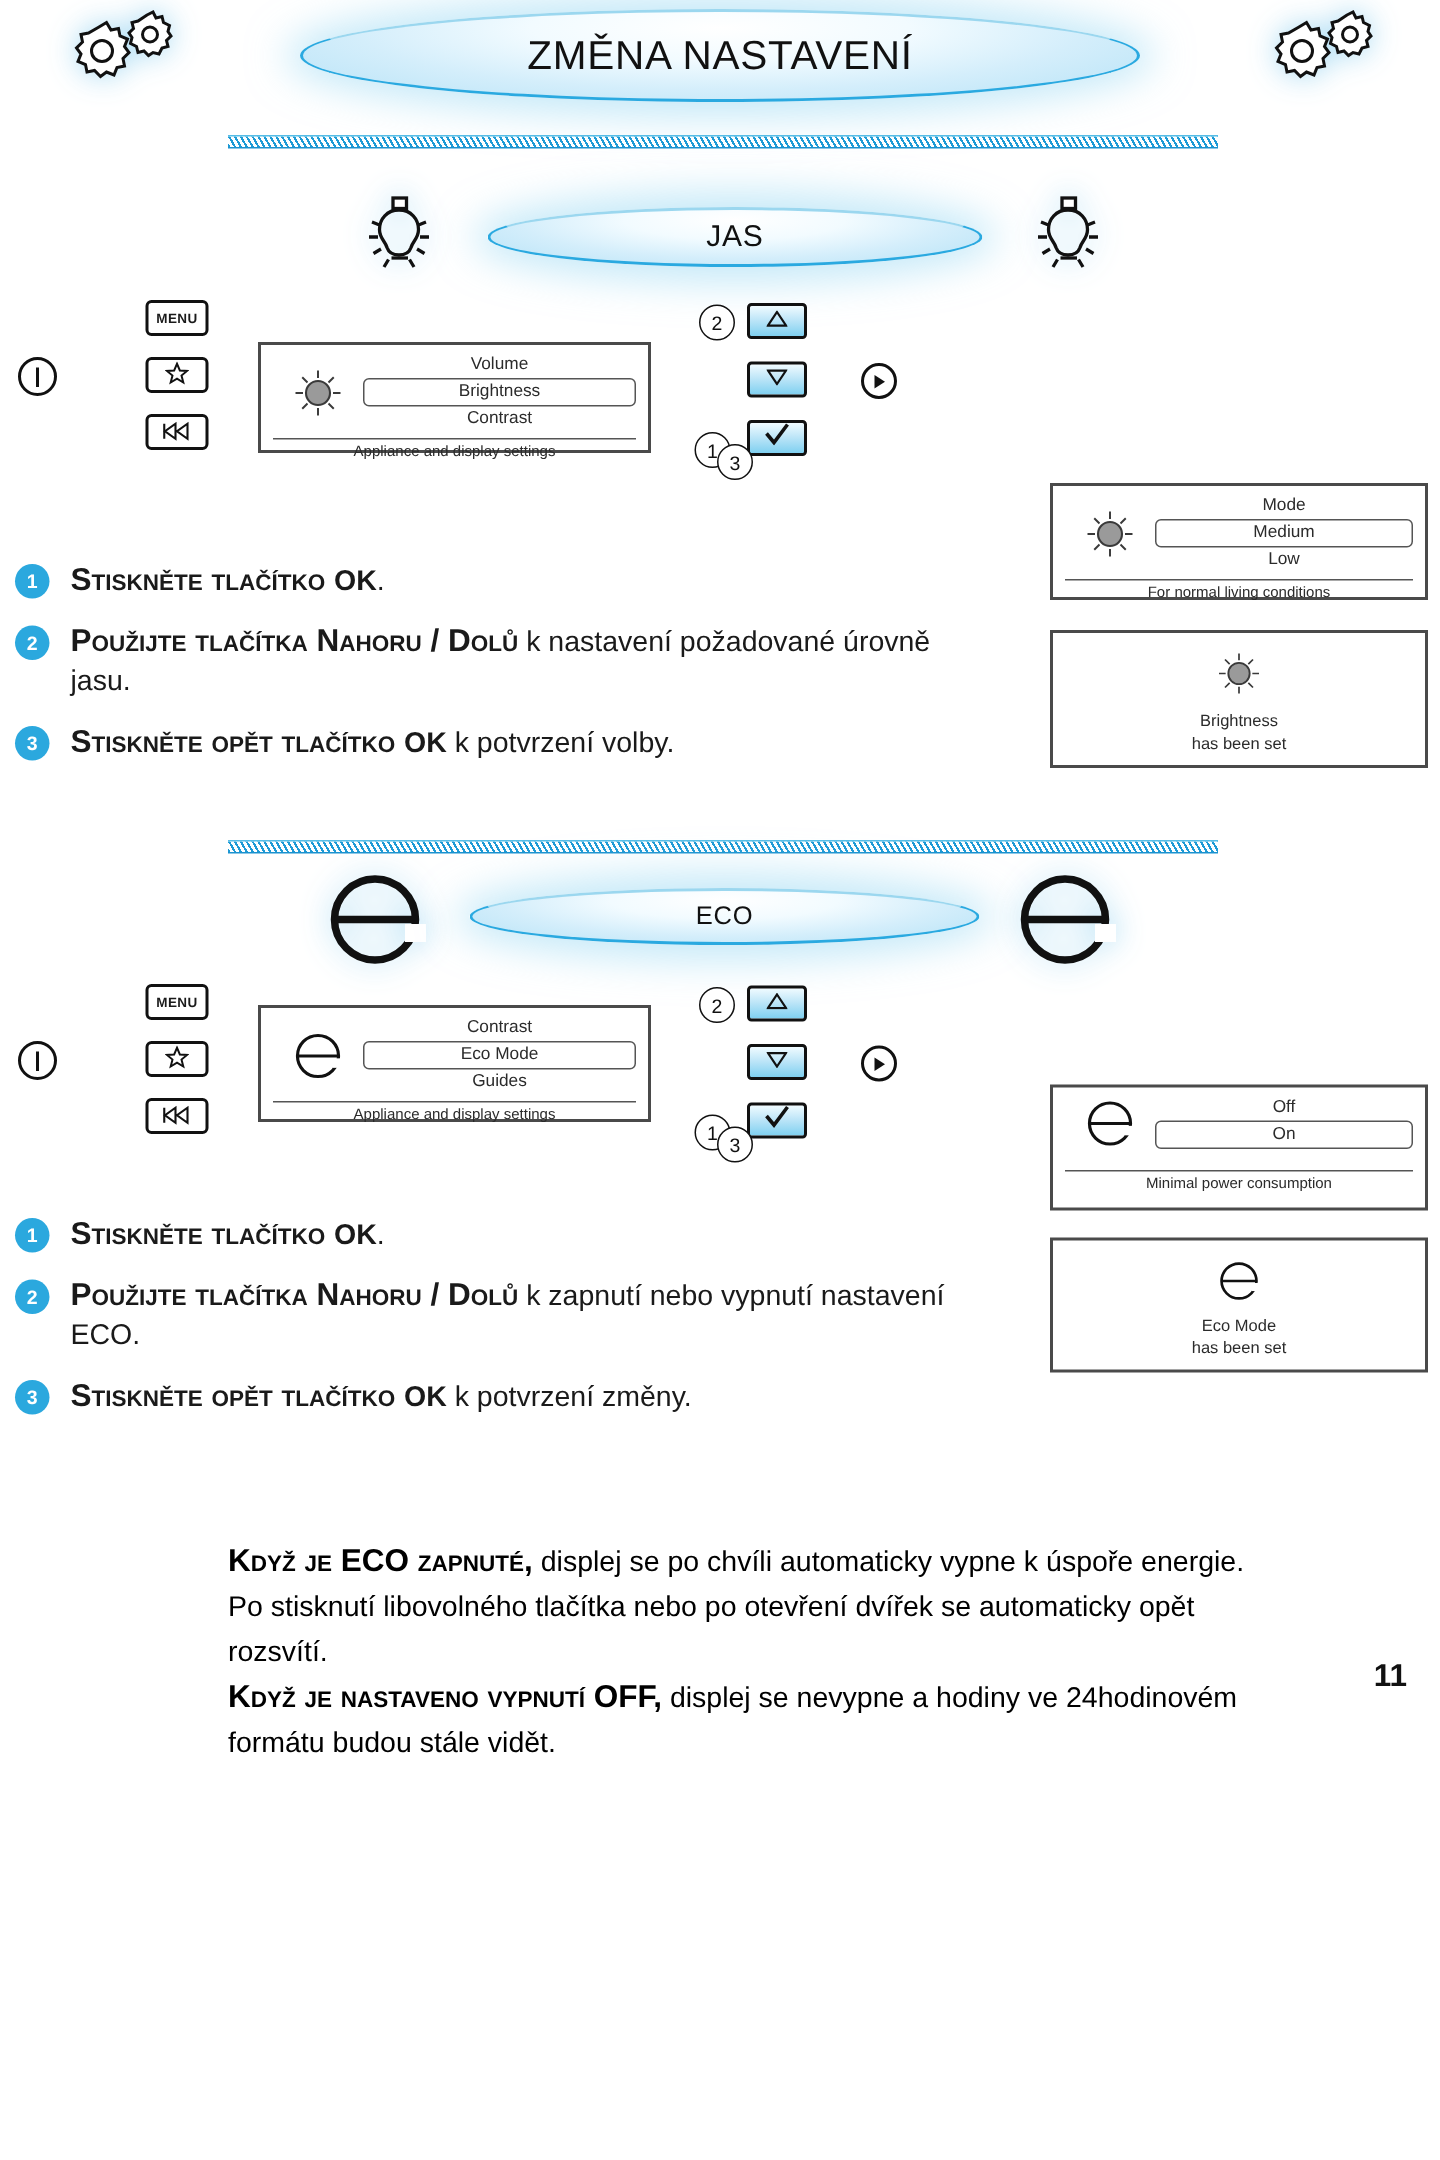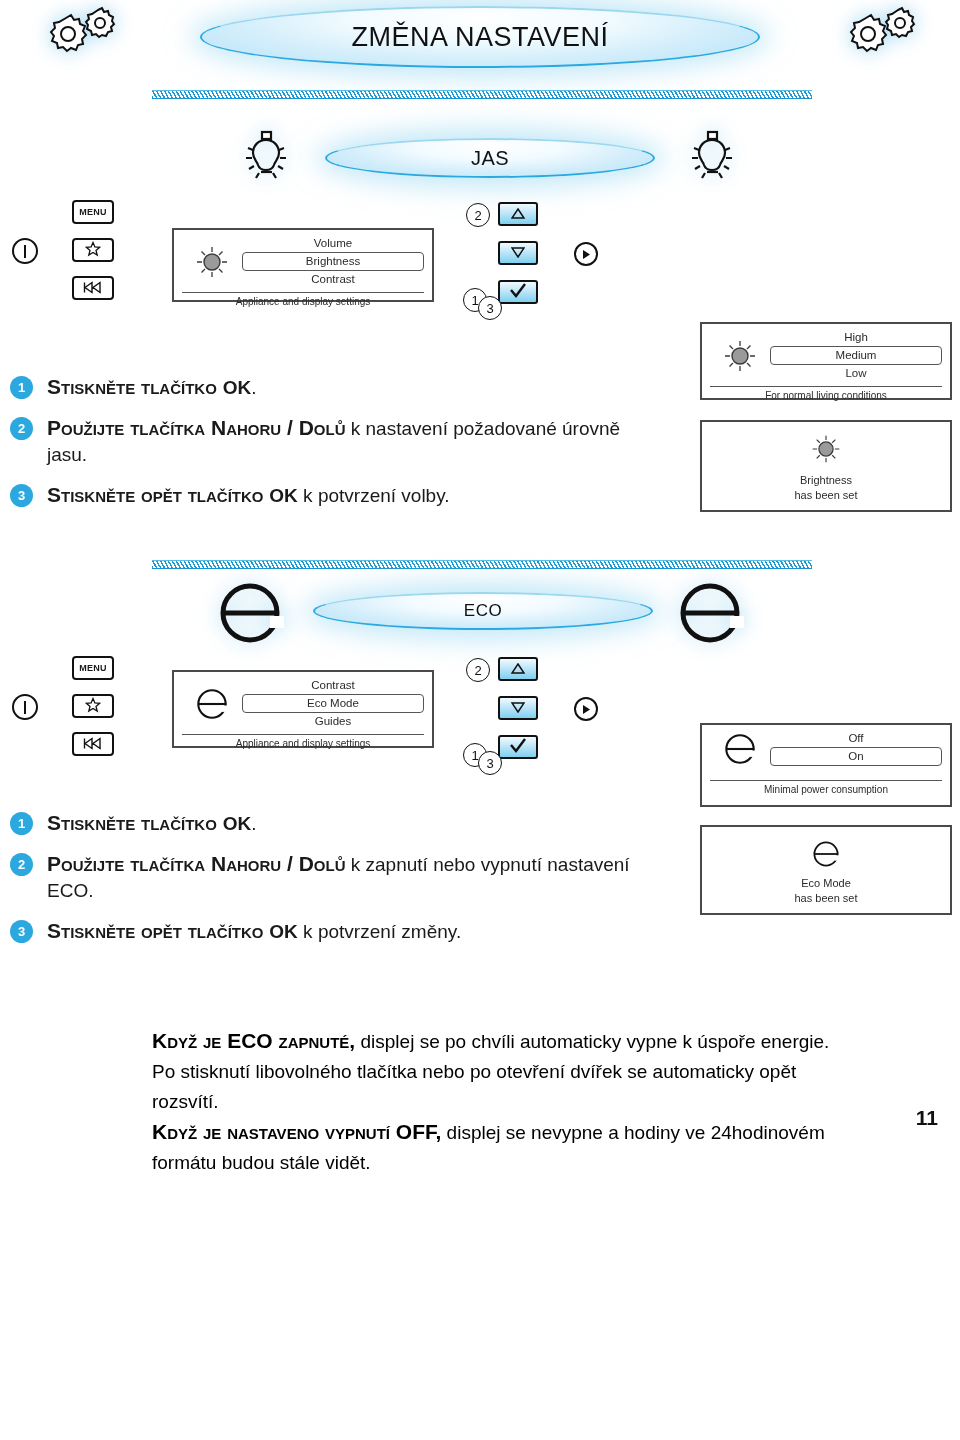--- a/index.html
+++ b/index.html
@@ -50,21 +50,21 @@
   
   .glow-icon { position: absolute; filter: drop-shadow(0 0 10px rgba(160,215,242,0.9)); }
   #gears-left  { left: 36px;  top: 4px;  width: 96px; height: 58px; }
   #gears-right { left: 836px; top: 4px;  width: 96px; height: 58px; }
   #bulb-left   { left: 240px; top: 128px; width: 52px; height: 56px; }
   #bulb-right  { left: 686px; top: 128px; width: 52px; height: 56px; }
   #eco-left    { left: 212px; top: 578px; width: 76px; height: 70px; }
   #eco-right   { left: 672px; top: 578px; width: 76px; height: 70px; }
 
   
-  .keycol { position: absolute; }
+  .keycol { position: absolute; margin-left: 25px; }
   .key {
     width: 42px; height: 24px;
     border: 2px solid #111; border-radius: 4px;
     background: #fff;
     display: flex; align-items: center; justify-content: center;
     font-size: 9px; font-weight: bold; letter-spacing: 0.3px;
     margin-bottom: 14px;
   }
   .power-btn {
     position: absolute;
@@ -302,21 +302,21 @@
     <div class="lcd-rows">
       <div class="lcd-glyph">
         <svg width="36" height="36" viewBox="0 0 36 36">
           <circle cx="18" cy="18" r="8" fill="#9a9a9a" stroke="#3a3a3a" stroke-width="1.4"></circle>
           <g stroke="#3a3a3a" stroke-width="1.3">
             <path d="M18 3 v5 M18 28 v5 M3 18 h5 M28 18 h5 M7.5 7.5 l3.5 3.5 M25 25 l3.5 3.5 M28.5 7.5 l-3.5 3.5 M11 25 l-3.5 3.5"></path>
           </g>
         </svg>
       </div>
       <div class="lcd-list">
-        <div>High</div>
+        <div>Mode</div>
         <div class="sel">Medium</div>
         <div>Low</div>
       </div>
     </div>
     <div class="lcd-foot">For normal living conditions</div>
   </div>
 
   <div class="lcd" id="lcd-confirm-brightness">
     <div class="lcd-center">
       <div style="margin:6px 0 4px;">

